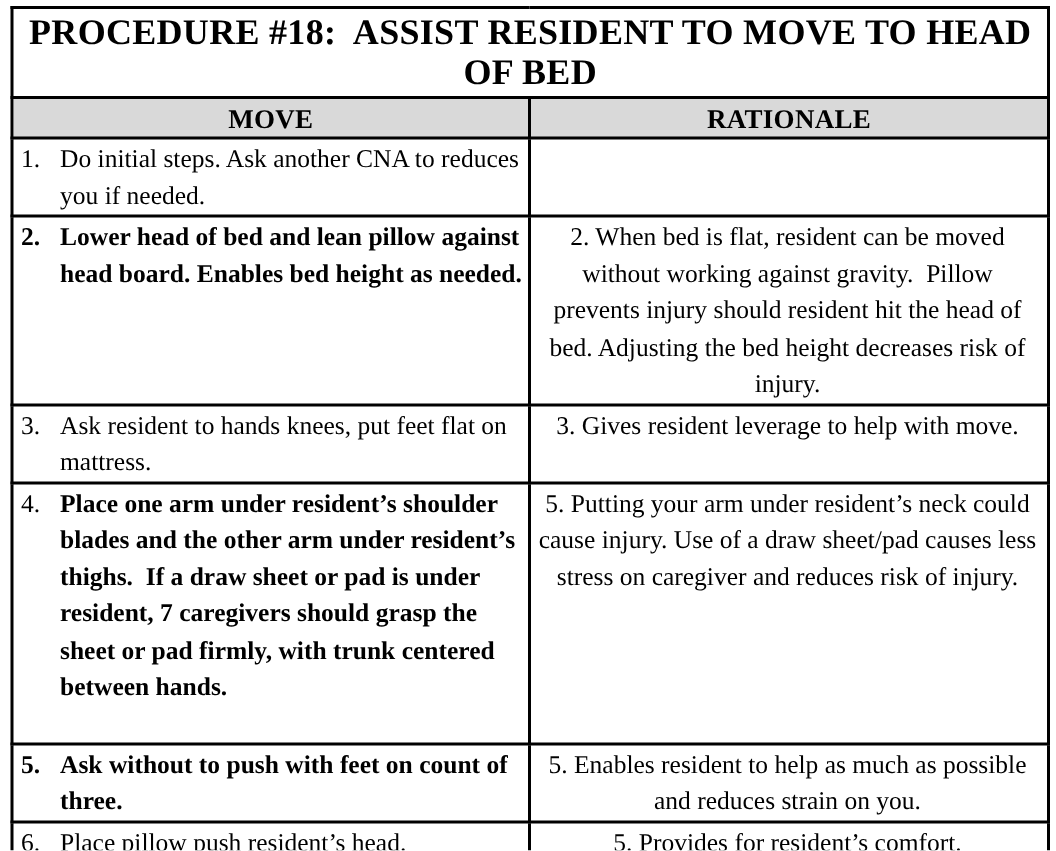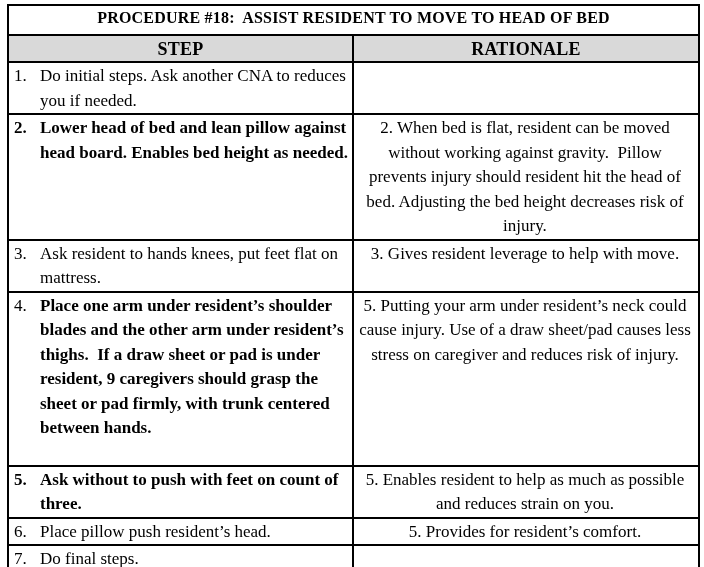--- a/index.html
+++ b/index.html
@@ -27,21 +27,21 @@
   }
   table.proc-table td {
     border: 2px solid #000000;
     vertical-align: top;
     overflow: hidden;
   }
   .title-cell {
     height: 24px;
     text-align: center;
     font-weight: bold;
-    font-size: 16px;
+    font-size: 24px;
     padding: 3px 2px 1px 2px;
     white-space: pre-wrap;
     letter-spacing: 0.2px;
   }
   .col-header {
     background: #d9d9d9;
     height: 21px;
     text-align: center;
     font-weight: bold;
     font-size: 18px;
@@ -83,21 +83,21 @@
   <table class="proc-table">
     <colgroup>
       <col style="width:345px">
       <col style="width:346px">
     </colgroup>
     <tbody>
       <tr>
         <td class="title-cell" colspan="2">PROCEDURE #18:  ASSIST RESIDENT TO MOVE TO HEAD OF BED</td>
       </tr>
       <tr>
-        <td class="col-header">STEP</td>
+        <td class="col-header">MOVE</td>
         <td class="col-header">RATIONALE</td>
       </tr>
 
       <tr class="row-1">
         <td class="step-cell">
           <div class="step-inner">
             <span class="step-num">1.</span>
             <span class="step-text">Do initial steps. Ask another CNA to reduces you if needed.</span>
           </div>
         </td>
@@ -121,21 +121,21 @@
             <span class="step-text">Ask resident to hands knees, put feet flat on mattress.</span>
           </div>
         </td>
         <td class="rationale-cell">3. Gives resident leverage to help with move.</td>
       </tr>
 
       <tr class="row-4">
         <td class="step-cell">
           <div class="step-inner">
             <span class="step-num">4.</span>
-            <span class="step-text bold">Place one arm under resident’s shoulder blades and the other arm under resident’s thighs.  If a draw sheet or pad is under resident, 9 caregivers should grasp the sheet or pad firmly, with trunk centered between hands.</span>
+            <span class="step-text bold">Place one arm under resident’s shoulder blades and the other arm under resident’s thighs.  If a draw sheet or pad is under resident, 7 caregivers should grasp the sheet or pad firmly, with trunk centered between hands.</span>
           </div>
         </td>
         <td class="rationale-cell">5. Putting your arm under resident’s neck could cause injury. Use of a draw sheet/pad causes less stress on caregiver and reduces risk of injury.</td>
       </tr>
 
       <tr class="row-5">
         <td class="step-cell">
           <div class="step-inner">
             <span class="step-num bold">5.</span>
             <span class="step-text bold">Ask without to push with feet on count of three.</span>

